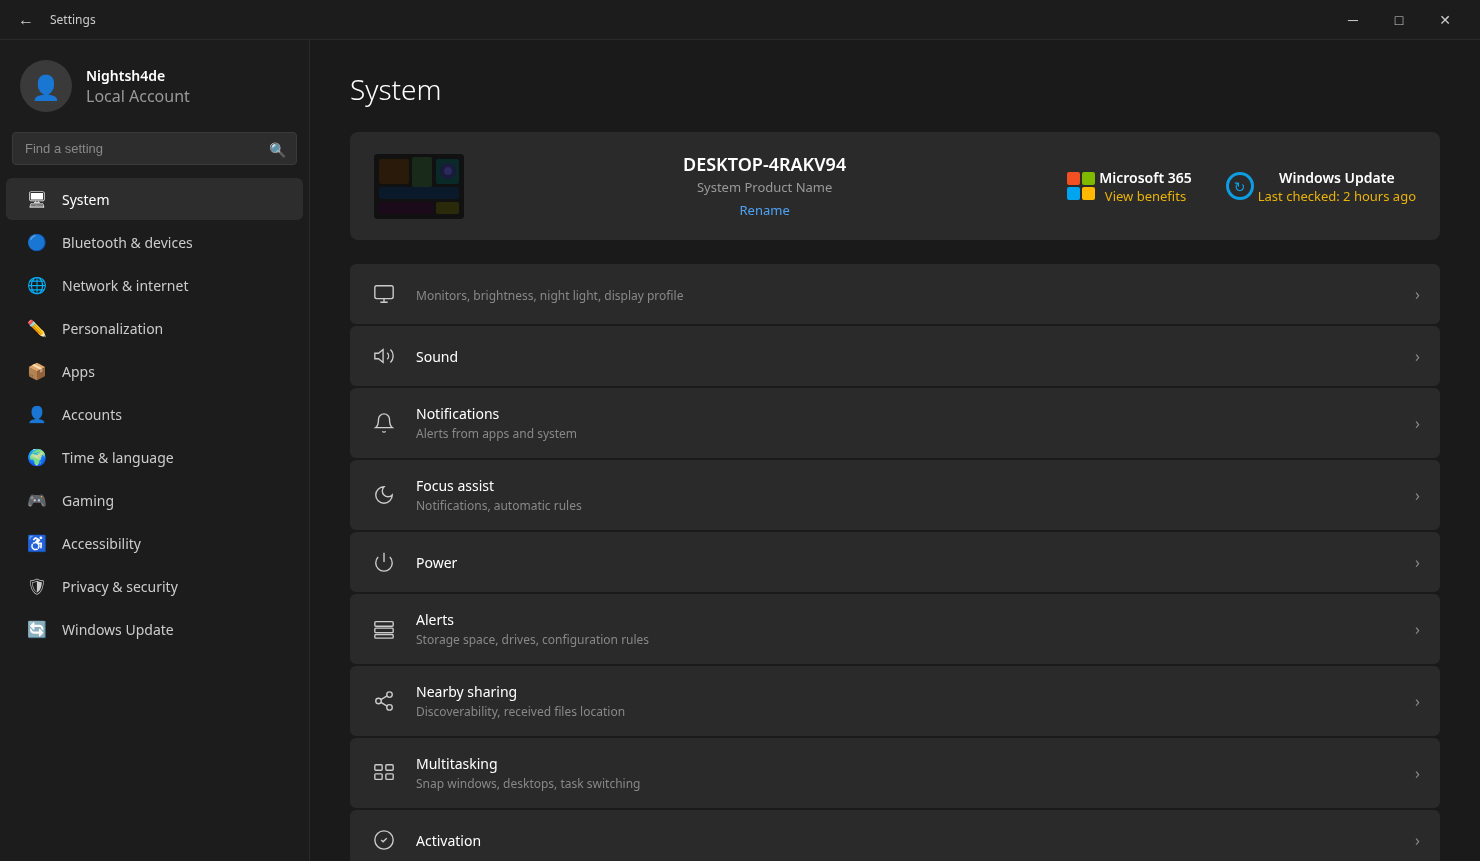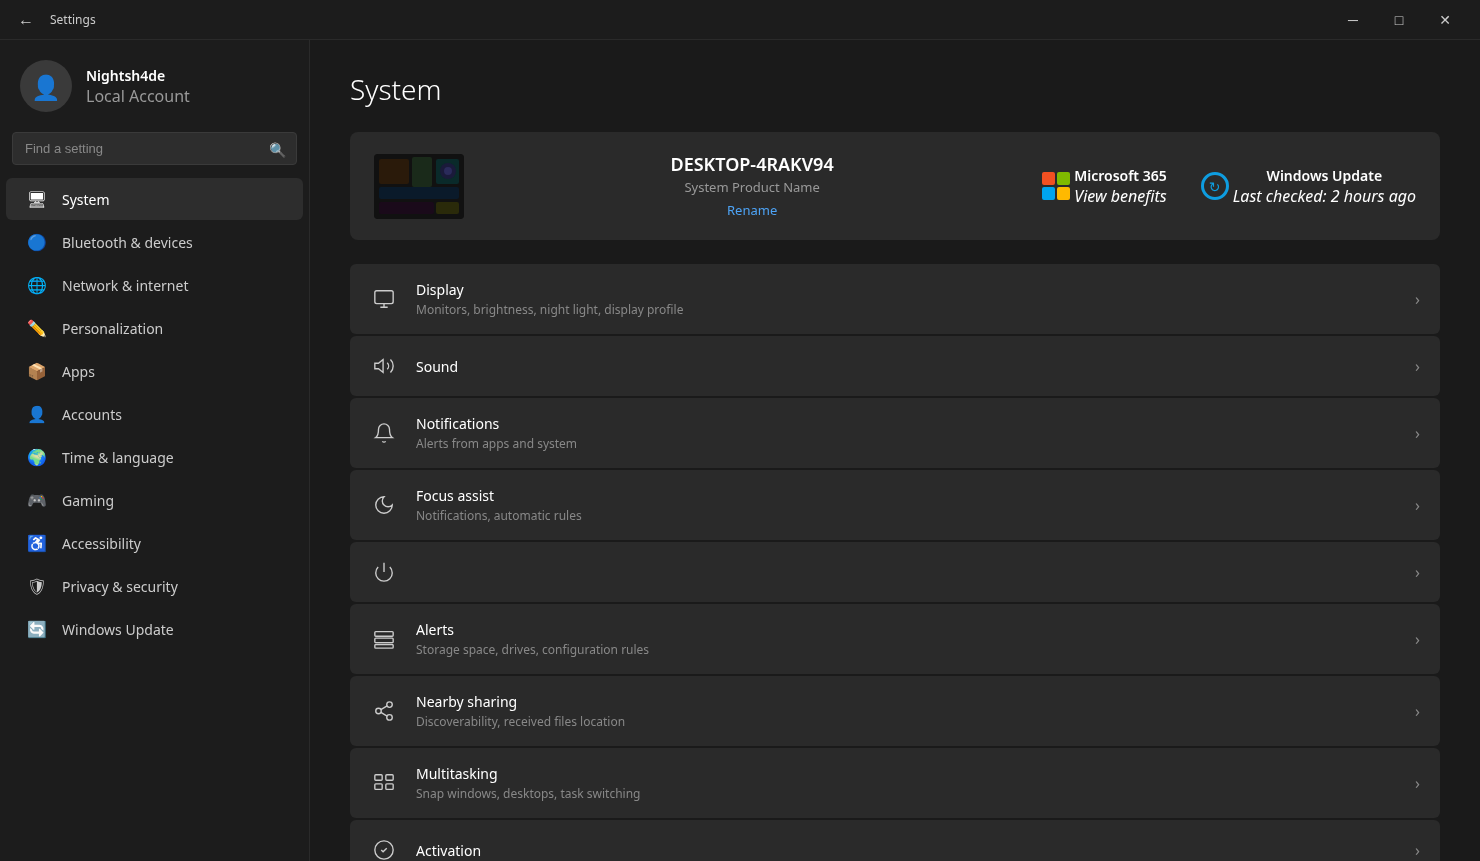--- a/index.html
+++ b/index.html
@@ -234,23 +234,22 @@
       align-items: center;
       justify-content: center;
       font-size: 22px;
     }
     .service-info .service-name {
       font-size: 14px;
       font-weight: 600;
       color: #fff;
     }
     .service-info .service-sub {
-      font-size: 16px;
-      color: #ffffff;
-      font-style: italic;
+      font-size: 13px;
+      color: #eab308;
     }
 
     
     .settings-list {
       display: flex;
       flex-direction: column;
       gap: 2px;
     }
     .settings-item {
       background: #2a2a2a;
@@ -464,21 +463,20 @@
 
     <div class="settings-list" id="settings-list">
         <div class="settings-item">
     <div class="settings-item-icon">
             <svg width="22" height="22" viewBox="0 0 24 24" fill="none" stroke="#ccc" stroke-width="1.5">
               <rect x="2" y="3" width="20" height="14" rx="2"></rect>
               <path d="M8 21h8M12 17v4"></path>
             </svg>
           </div>
     <div class="settings-item-text">
-      <div class="settings-item-title">Display</div>
       <div class="settings-item-desc">Monitors, brightness, night light, display profile</div>
     </div>
     <span class="chevron-icon">›</span>
   </div>
         <div class="settings-item">
     <div class="settings-item-icon">
             <svg width="22" height="22" viewBox="0 0 24 24" fill="none" stroke="#ccc" stroke-width="1.5">
               <polygon points="11 5 6 9 2 9 2 15 6 15 11 19 11 5"></polygon>
               <path d="M15.54 8.46a5 5 0 0 1 0 7.07M19.07 4.93a10 10 0 0 1 0 14.14"></path>
             </svg>
@@ -514,20 +512,21 @@
     <span class="chevron-icon">›</span>
   </div>
         <div class="settings-item">
     <div class="settings-item-icon">
             <svg width="22" height="22" viewBox="0 0 24 24" fill="none" stroke="#ccc" stroke-width="1.5">
               <path d="M18.36 6.64a9 9 0 1 1-12.73 0"></path>
               <line x1="12" y1="2" x2="12" y2="12"></line>
             </svg>
           </div>
     <div class="settings-item-text">
+      <div class="settings-item-title">Power</div>
     </div>
     <span class="chevron-icon">›</span>
   </div>
         <div class="settings-item">
     <div class="settings-item-icon">
             <svg width="22" height="22" viewBox="0 0 24 24" fill="none" stroke="#ccc" stroke-width="1.5">
               <rect x="2" y="4" width="20" height="5" rx="1"></rect>
               <rect x="2" y="11" width="20" height="5" rx="1"></rect>
               <rect x="2" y="18" width="20" height="4" rx="1"></rect>
             </svg>

